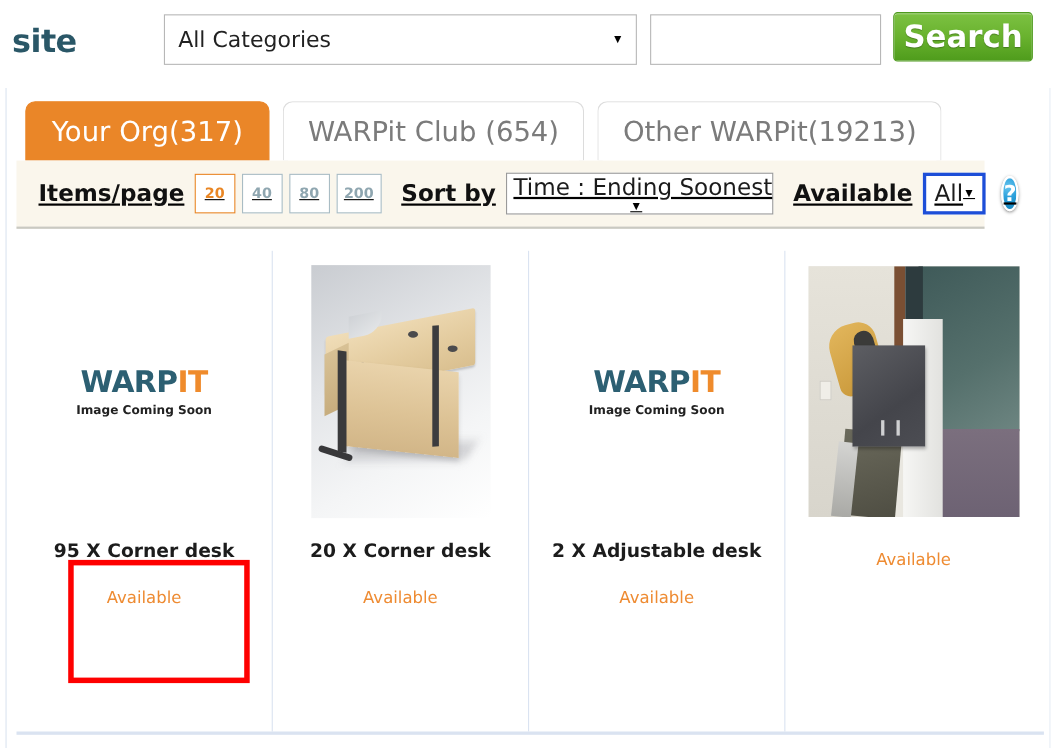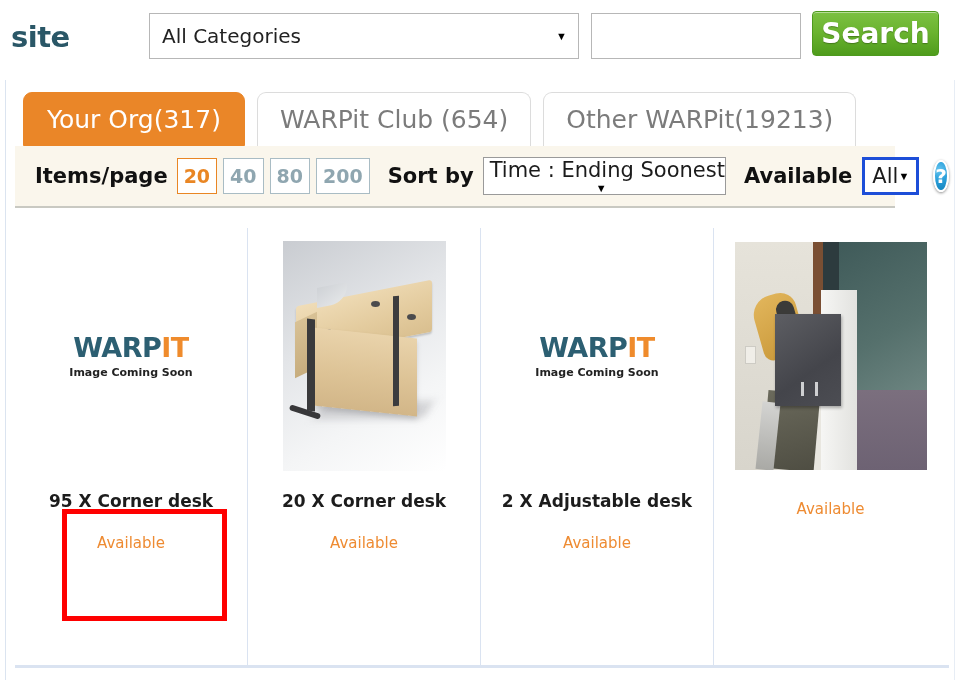--- a/index.html
+++ b/index.html
@@ -129,20 +129,21 @@
 
   
   .toolbar {
     position: absolute;
     left: 9px; top: 66px;
     width: 880px; height: 62px;
     background: #faf6ec;
     border-bottom: 2px solid #c9c9c2;
     display: flex;
     align-items: center;
+    text-decoration: underline;
   }
 
   .tb-label {
     font-size: 21px;
     font-weight: bold;
     color: #111111;
     font-family: "DejaVu Sans", sans-serif;
     white-space: nowrap;
   }
 
@@ -154,21 +155,21 @@
   .ipp-btn {
     min-width: 37px;
     height: 36px;
     padding: 0 6px;
     display: flex;
     align-items: center;
     justify-content: center;
     background: #ffffff;
     border: 1px solid #a9bcc4;
     color: #8fa6b0;
-    font-size: 19px;
+    font-size: 13px;
     font-weight: bold;
     font-family: "DejaVu Sans", sans-serif;
     cursor: pointer;
   }
   .ipp-btn.selected {
     border-color: #e98624;
     color: #e98624;
   }
 
   .sortby-select {

